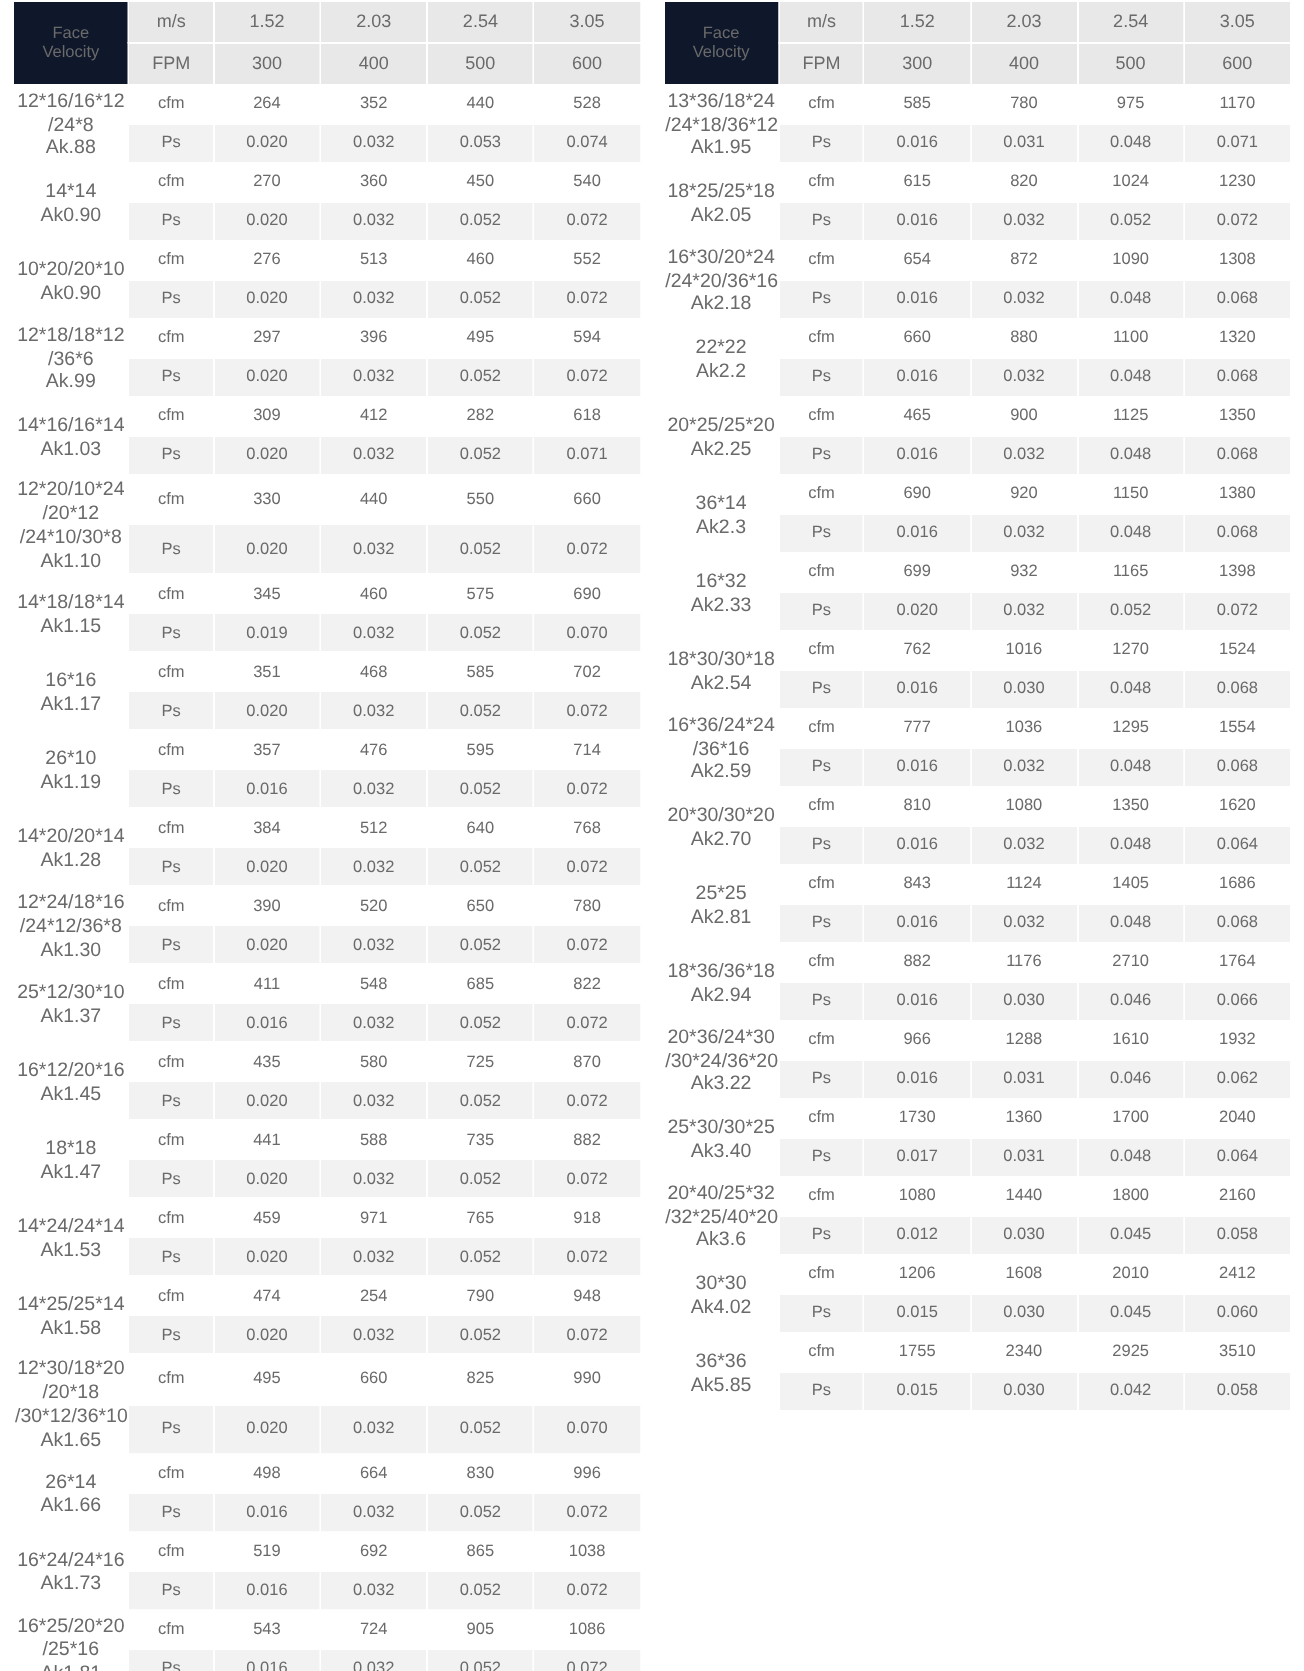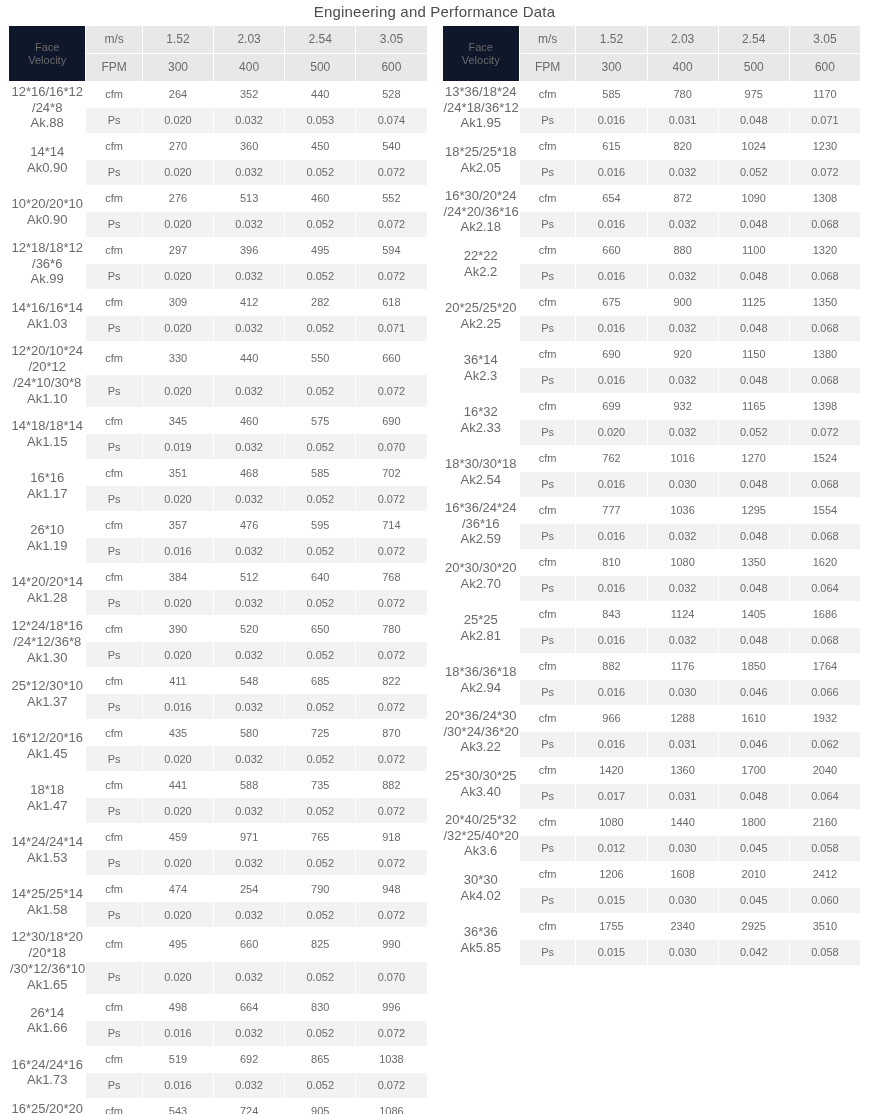--- a/index.html
+++ b/index.html
@@ -87,21 +87,20 @@
   }
   
   col.c-vel { width: 18.5%; }
   col.c-unit { width: 13.5%; }
   col.c-val { width: 17%; }
 </style>
 </head>
 <body>
 
 <div class="page">
-  <div class="doc-title">Engineering and Performance Data</div>
 
   <div class="tables">
     <div class="tbl-wrap">
       <table class="perf">
         <colgroup>
           <col class="c-vel">
             <col class="c-unit">
             <col class="c-val">
             <col class="c-val">
             <col class="c-val">
@@ -508,21 +507,21 @@
             <tr>
               <td class="grey unit">Ps</td>
               <td class="grey">0.016</td>
               <td class="grey">0.032</td>
               <td class="grey">0.048</td>
               <td class="grey">0.068</td>
             </tr>
             <tr>
               <td class="white label" rowspan="2">20*25/25*20<br>Ak2.25</td>
               <td class="white unit">cfm</td>
-              <td class="white">675</td>
+              <td class="white">465</td>
               <td class="white">900</td>
               <td class="white">1125</td>
               <td class="white">1350</td>
             </tr>
             <tr>
               <td class="grey unit">Ps</td>
               <td class="grey">0.016</td>
               <td class="grey">0.032</td>
               <td class="grey">0.048</td>
               <td class="grey">0.068</td>
@@ -615,21 +614,21 @@
               <td class="grey">0.016</td>
               <td class="grey">0.032</td>
               <td class="grey">0.048</td>
               <td class="grey">0.068</td>
             </tr>
             <tr>
               <td class="white label" rowspan="2">18*36/36*18<br>Ak2.94</td>
               <td class="white unit">cfm</td>
               <td class="white">882</td>
               <td class="white">1176</td>
-              <td class="white">1850</td>
+              <td class="white">2710</td>
               <td class="white">1764</td>
             </tr>
             <tr>
               <td class="grey unit">Ps</td>
               <td class="grey">0.016</td>
               <td class="grey">0.030</td>
               <td class="grey">0.046</td>
               <td class="grey">0.066</td>
             </tr>
             <tr>
@@ -643,21 +642,21 @@
             <tr>
               <td class="grey unit">Ps</td>
               <td class="grey">0.016</td>
               <td class="grey">0.031</td>
               <td class="grey">0.046</td>
               <td class="grey">0.062</td>
             </tr>
             <tr>
               <td class="white label" rowspan="2">25*30/30*25<br>Ak3.40</td>
               <td class="white unit">cfm</td>
-              <td class="white">1420</td>
+              <td class="white">1730</td>
               <td class="white">1360</td>
               <td class="white">1700</td>
               <td class="white">2040</td>
             </tr>
             <tr>
               <td class="grey unit">Ps</td>
               <td class="grey">0.017</td>
               <td class="grey">0.031</td>
               <td class="grey">0.048</td>
               <td class="grey">0.064</td>

